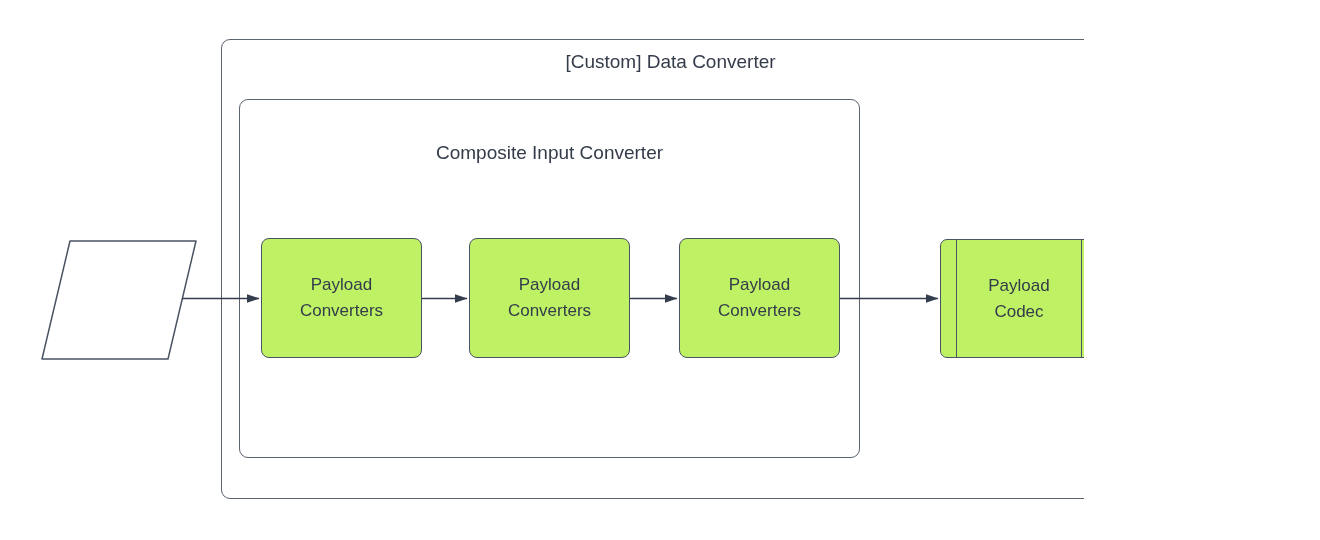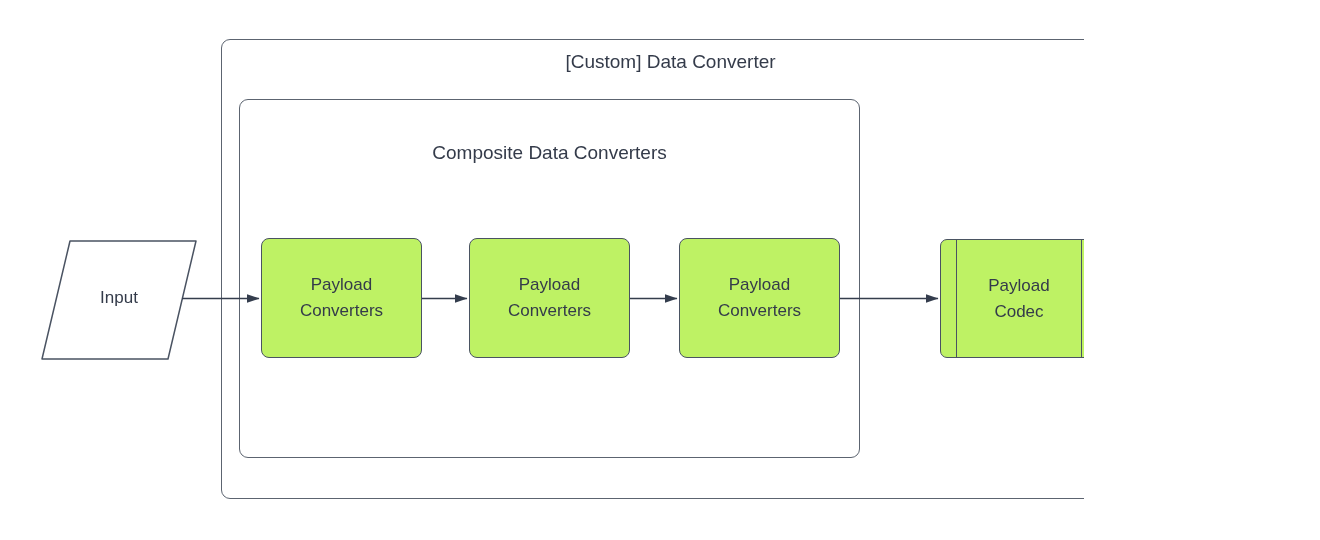--- a/index.html
+++ b/index.html
@@ -94,21 +94,21 @@
 </head>
 <body>
 
 <div class="diagram">
 
   <div class="container outer">
     <div class="container-label">[Custom] Data Converter</div>
   </div>
 
   <div class="container inner">
-    <div class="container-label">Composite Data Converters</div>
+    <div class="container-label">Composite Input Converter</div>
   </div>
 
   <svg class="overlay" viewBox="0 0 1320 540" xmlns="http://www.w3.org/2000/svg">
     <defs>
       <marker id="arrowhead" markerUnits="userSpaceOnUse" markerWidth="16" markerHeight="12" refX="12.5" refY="4.5" orient="auto">
         <path d="M0,0 L13,4.5 L0,9 Z" fill="#343d4d"></path>
       </marker>
     </defs>
 
     <polygon points="70,241 196,241 168,359 42,359" fill="#ffffff" stroke="#4a5362" stroke-width="1.5" stroke-linejoin="round"></polygon>
@@ -116,21 +116,20 @@
     <path d="M1159,256 A61.5,12 0 0 1 1282,256 L1282,348 A61.5,12 0 0 1 1159,348 Z" fill="#ffffff" stroke="#4a5362" stroke-width="1.5"></path>
     <path d="M1159,256 A61.5,12 0 0 0 1282,256" fill="none" stroke="#4a5362" stroke-width="1.5"></path>
 
     <line x1="182" y1="298.5" x2="259" y2="298.5" stroke="#343d4d" stroke-width="1.5" marker-end="url(#arrowhead)"></line>
     <line x1="421.5" y1="298.5" x2="467" y2="298.5" stroke="#343d4d" stroke-width="1.5" marker-end="url(#arrowhead)"></line>
     <line x1="630" y1="298.5" x2="677" y2="298.5" stroke="#343d4d" stroke-width="1.5" marker-end="url(#arrowhead)"></line>
     <line x1="840" y1="298.5" x2="938" y2="298.5" stroke="#343d4d" stroke-width="1.5" marker-end="url(#arrowhead)"></line>
     <line x1="1099" y1="298.5" x2="1156" y2="298.5" stroke="#343d4d" stroke-width="1.5" marker-end="url(#arrowhead)"></line>
   </svg>
 
-  <div class="shape-label input-label">Input</div>
 
   <div class="node box box1">
     <div class="node-label">Payload
 Converters</div>
   </div>
   <div class="node box box2">
     <div class="node-label">Payload
 Converters</div>
   </div>
   <div class="node box box3">

